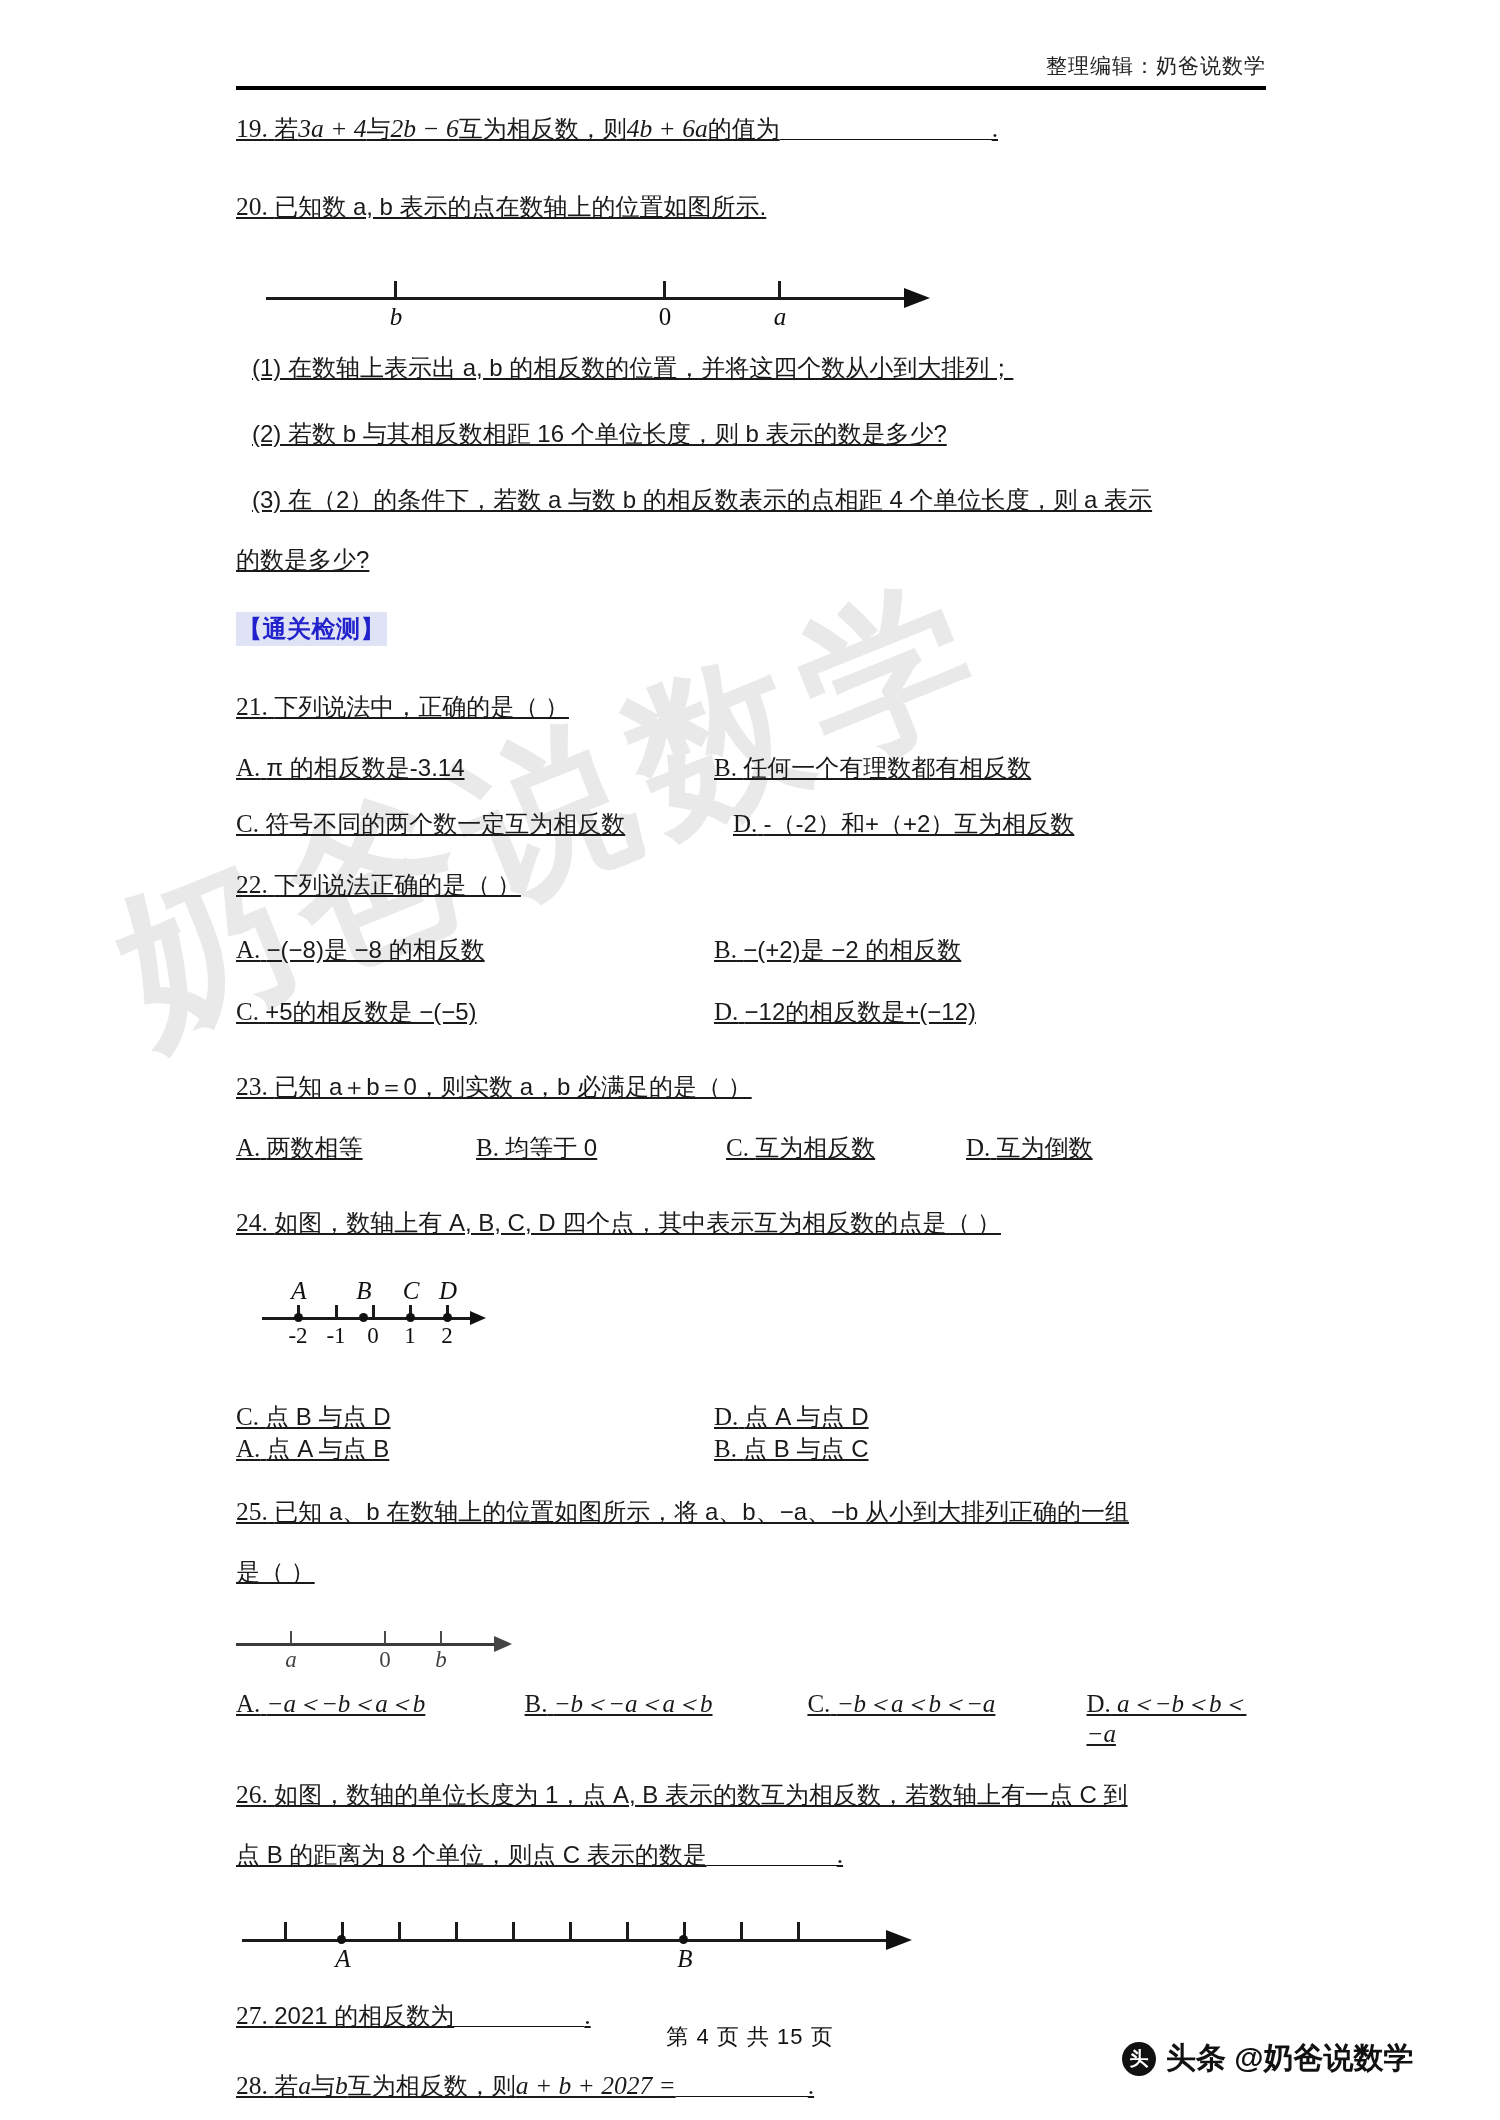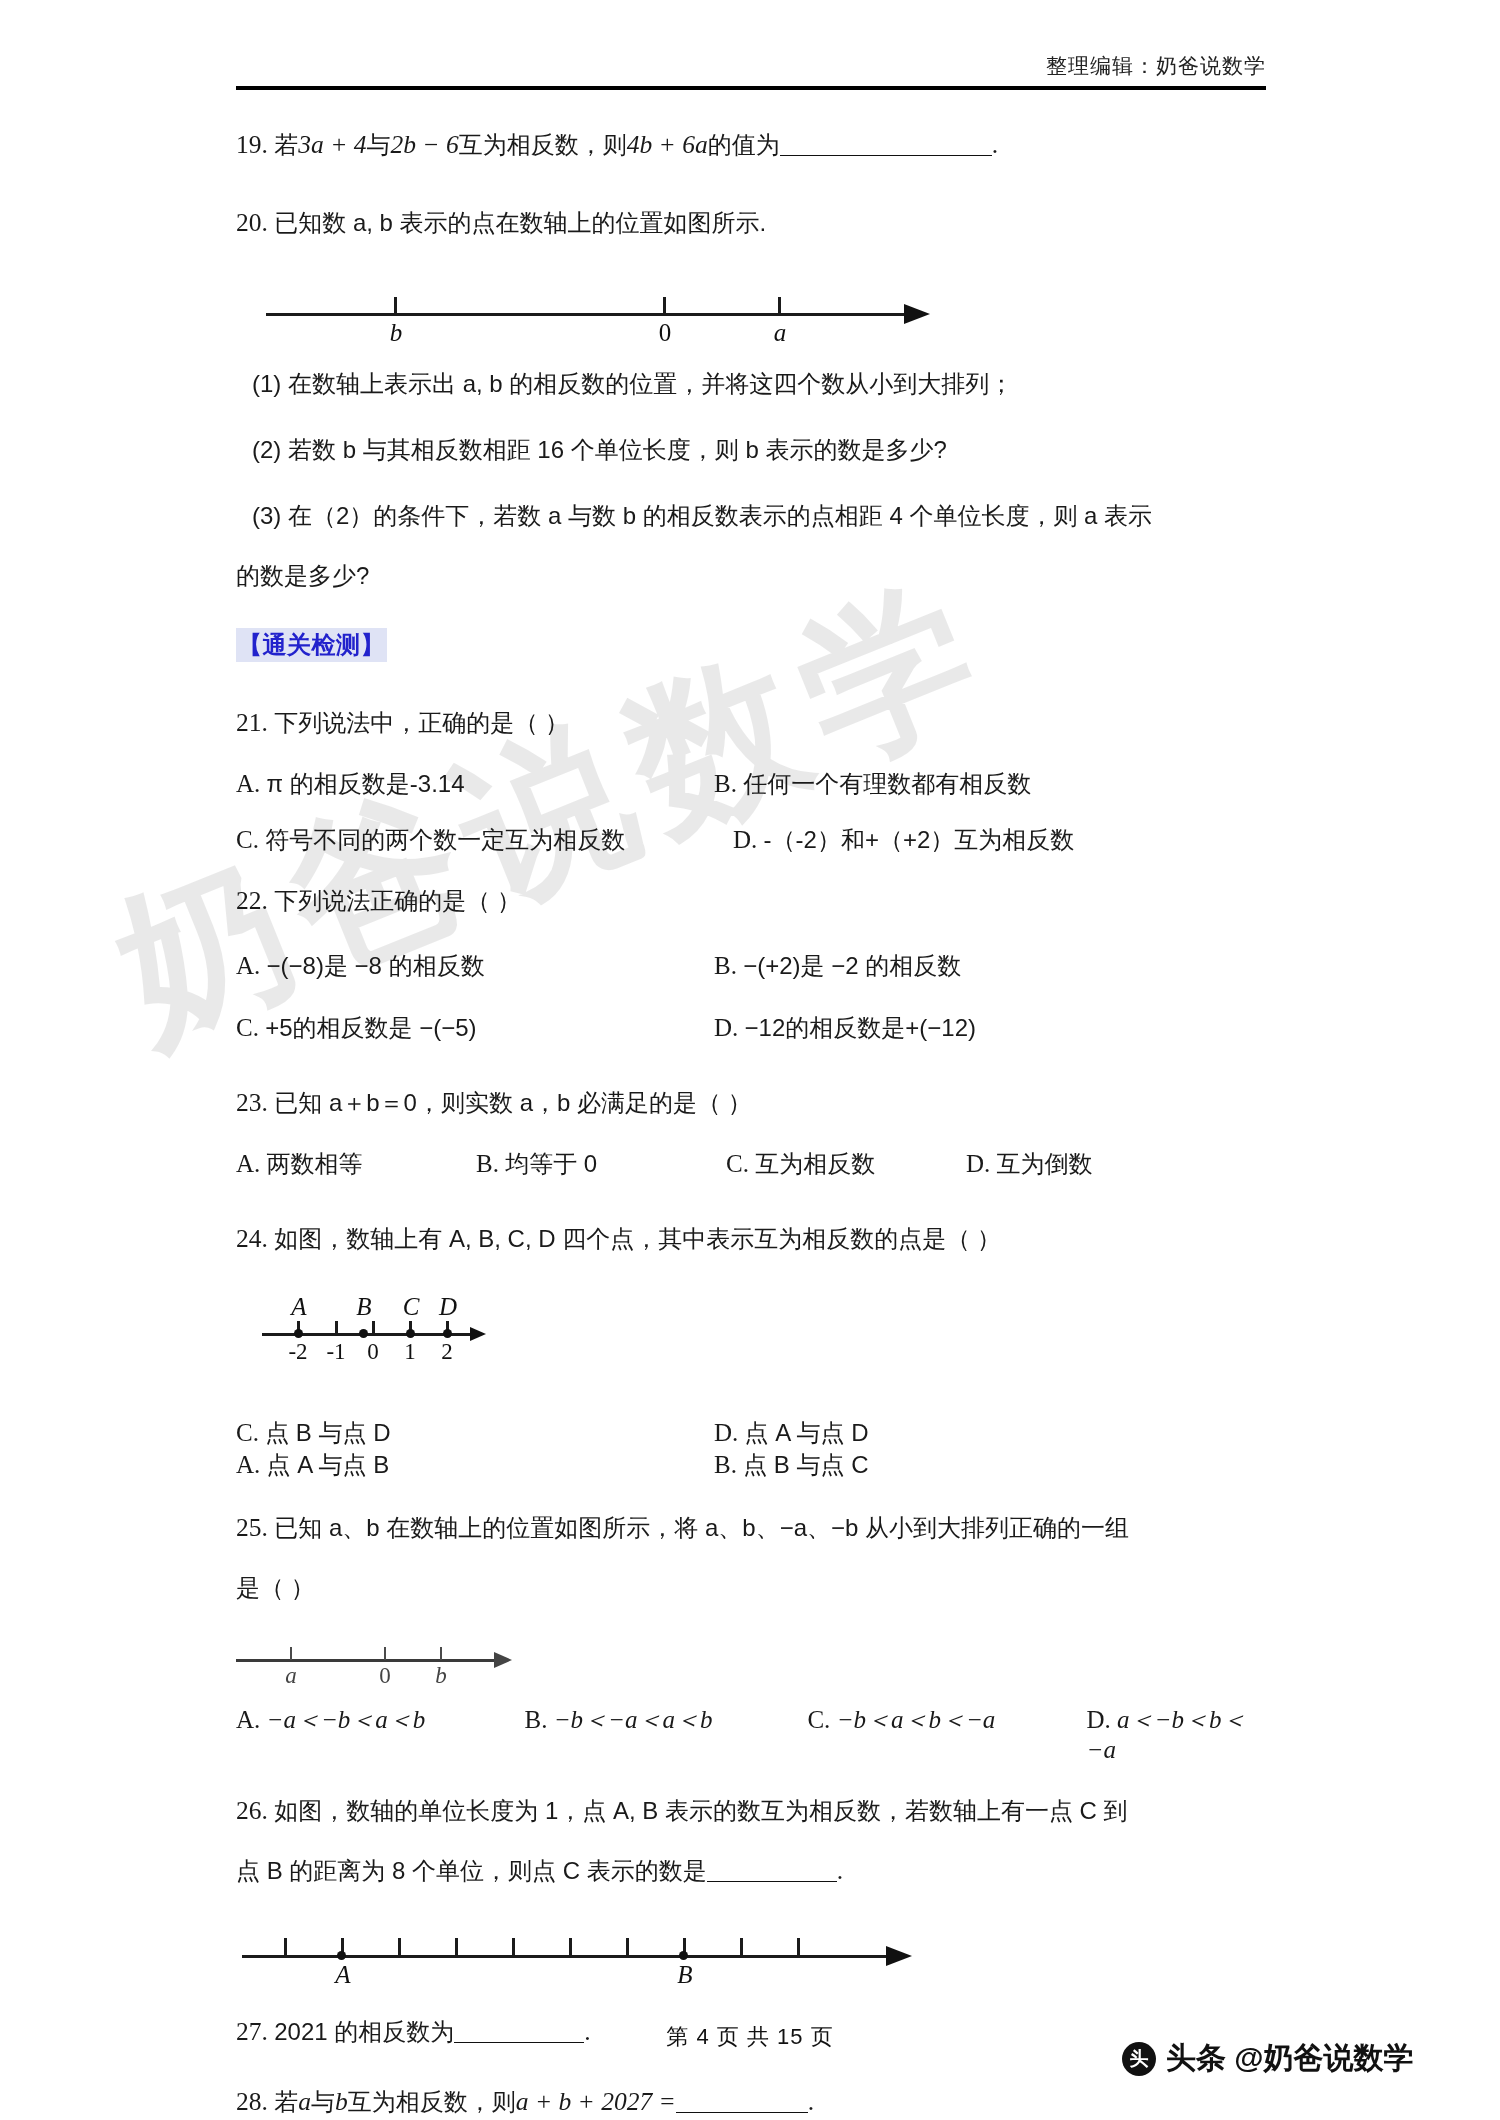--- a/index.html
+++ b/index.html
@@ -21,21 +21,21 @@
   .hdr-text{
     display:inline-block;margin-right:234px;
     font-family:"Liberation Sans", sans-serif;
     font-size:21px;letter-spacing:1px;color:#222;
   }
   .hdr-rule{
     position:absolute;left:236px;top:86px;width:1030px;height:4px;background:#000;
   }
 
   
-  .col{position:absolute;left:236px;top:114px;width:1030px;}
+  .col{position:absolute;left:236px;top:98px;width:1030px;text-decoration:underline;}
 
   .q{
     font-size:25.5px;line-height:1.5;
     margin:0 0 0 0;
     white-space:nowrap;
   }
   .mi{font-style:italic;}
   .hanzi{font-family:"Liberation Sans", sans-serif;font-size:24px;}
   .blank{
     display:inline-block;border-bottom:1.6px solid #111;

